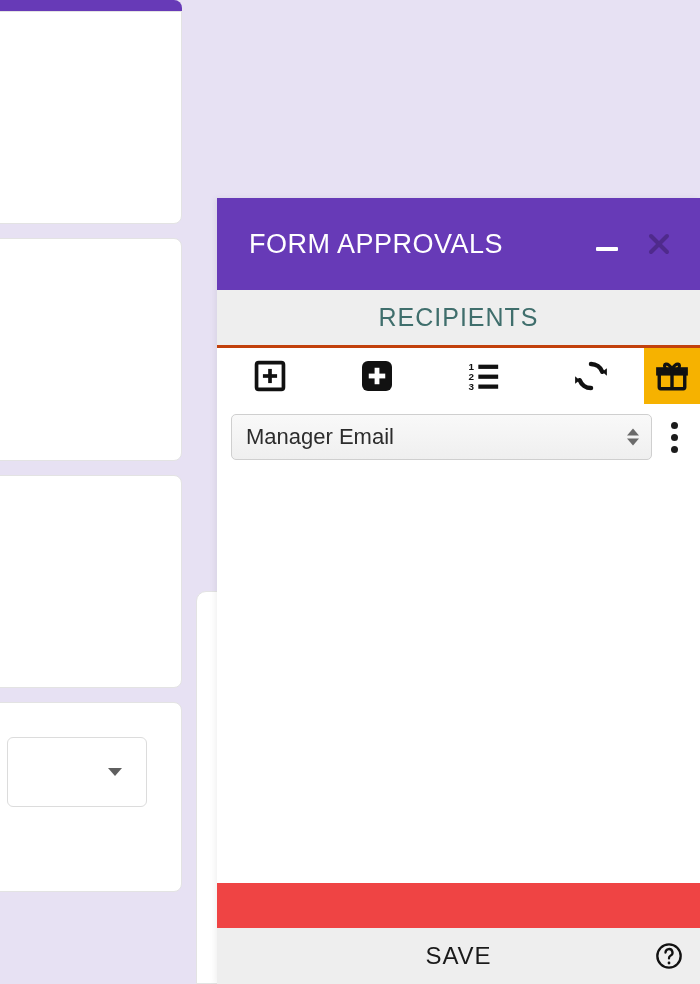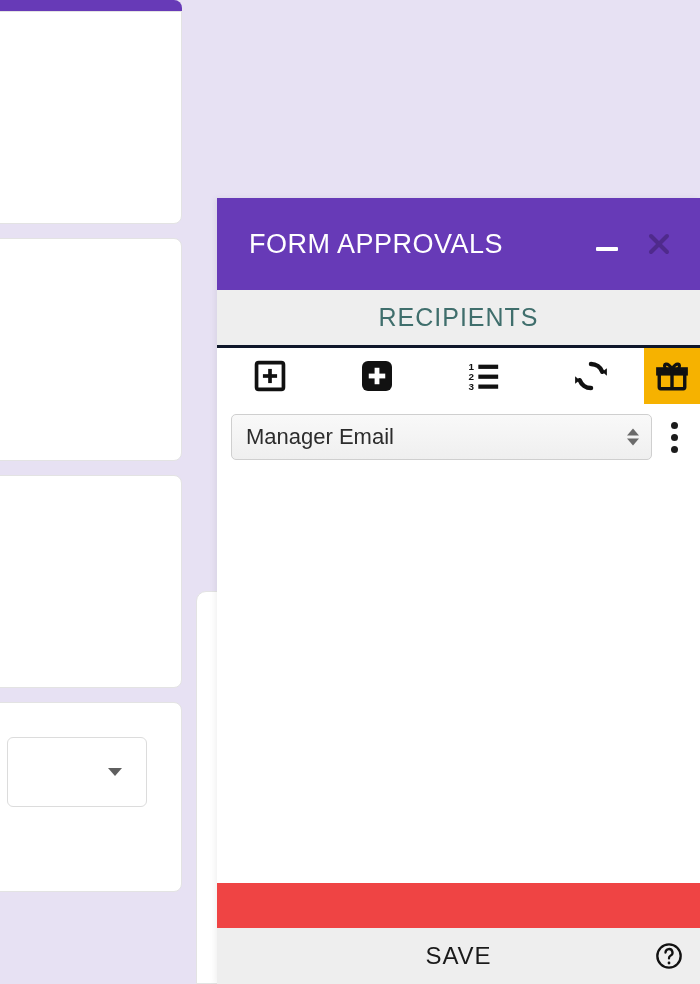--- a/index.html
+++ b/index.html
@@ -117,21 +117,21 @@
     align-items: center;
     justify-content: center;
     font-size: 25px;
     letter-spacing: 1px;
     font-weight: 400;
     cursor: pointer;
     position: relative;
   }
   .tab.active {
     color: #3f6e6c;
-    border-bottom: 3px solid #0f172a;
+    border-bottom: 3px solid #c2410c;
   }
   .tab.inactive {
     color: #1e1e1e;
   }
 
   
   .toolbar {
     height: 56px;
     background: #ffffff;
     display: flex;

